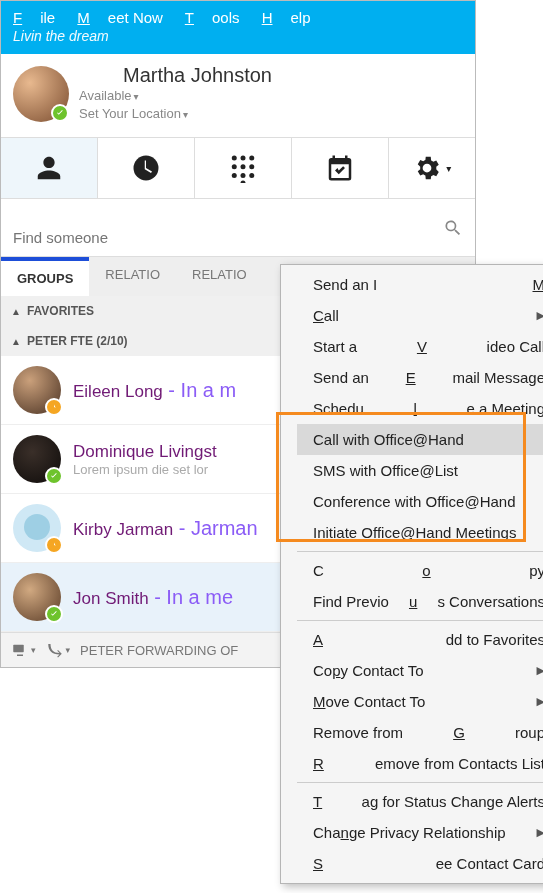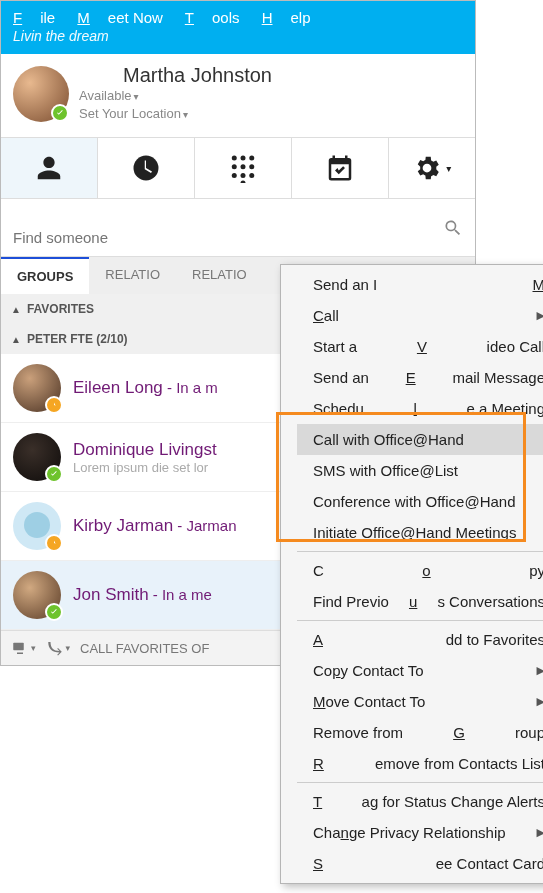--- a/index.html
+++ b/index.html
@@ -92,21 +92,21 @@
 
   
   .filter-tabs {
     display:flex; background:#eee;
     font-size:13px; color:#777;
   }
   .filter-tabs .ftab {
     padding: 10px 16px;
   }
   .filter-tabs .ftab.active {
-    background:#fff; color:#333; border-top:2px solid #1d4ed8;
+    background:#fff; color:#333; border-top:4px solid #1d4ed8;
     font-weight:600;
   }
 
   
   .group-header {
     background:#f0f0f0;
     padding:8px 10px;
     font-size:12px; font-weight:600; color:#555;
     display:flex; align-items:center;
   }
@@ -133,21 +133,21 @@
     position:absolute; bottom:-2px; right:-2px;
     width:18px; height:18px; border-radius:50%;
     border:2px solid #fff;
     display:flex;align-items:center;justify-content:center;
   }
   .cdot.away{background:#f5a623;}
   .cdot.avail{background:#6ec32c;}
   .cdot svg{width:10px;height:10px;fill:#fff;}
   .contact .ctext { flex:1; overflow:hidden; white-space:nowrap;}
   .contact .cname { font-size:17px; color:#701a75; font-weight:400;}
-  .contact .cstatus { font-size:15px; color:#701a75;margin-top:34px;}
+  .contact .cstatus { font-size:20px; color:#8b5cf6;margin-top:34px;}
   .contact .csub { font-size:13px; color:#aaa;}
 
   
   .bottom-bar {
     display:flex; align-items:center;
     padding:8px 10px; background:#f3f3f3;
     border-top:1px solid #ddd;
     font-size:13px; color:#777;
   }
   .bottom-bar .bicon { margin-right:10px; display:flex;align-items:center;}
@@ -346,21 +346,21 @@
           <path d="M8 19h8" stroke="#777" stroke-width="2"></path>
         </svg>
         <span style="font-size:9px;margin-left:2px;">▾</span>
     </span>
     <span class="bicon">
       <svg viewBox="0 0 24 24">
           <path d="M6 4c0 8 4 12 12 12l-3-3 1-1 5 5-5 5-1-1 3-3C8 18 3 13 3 4z"></path>
         </svg>
         <span style="font-size:9px;margin-left:2px;">▾</span>
     </span>
-    <span>CALL FAVORITES OF</span>
+    <span>PETER FORWARDING OF</span>
   </div>
 
 </div>
 
 <div class="context-menu">
   <div class="menu-item">Send an I<span class="u">M</span></div>
   <div class="menu-item">
       <span><span class="u">C</span>all</span>
       <span class="sub-arrow">▶</span>
     </div>

